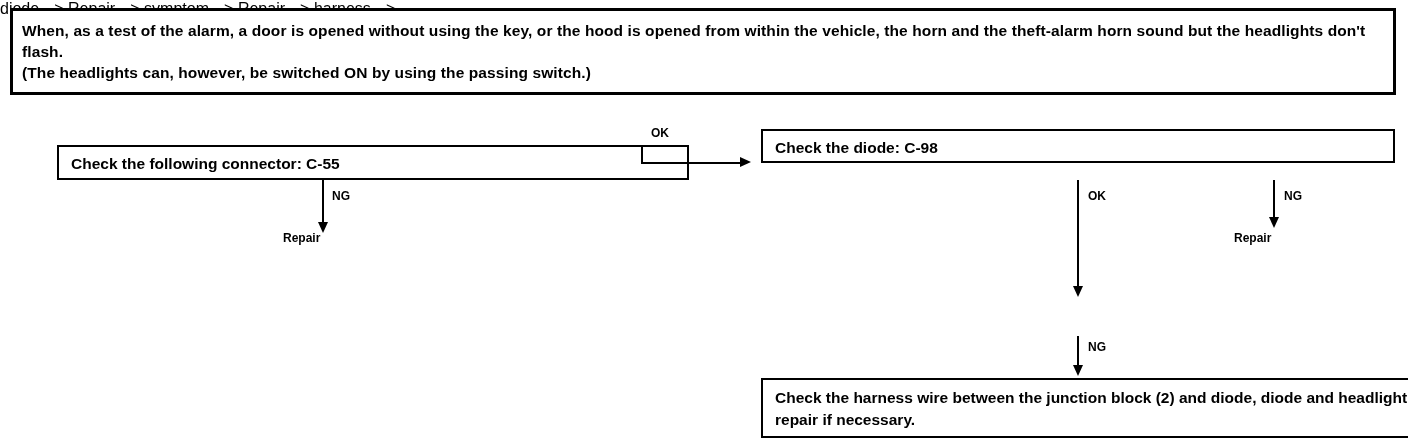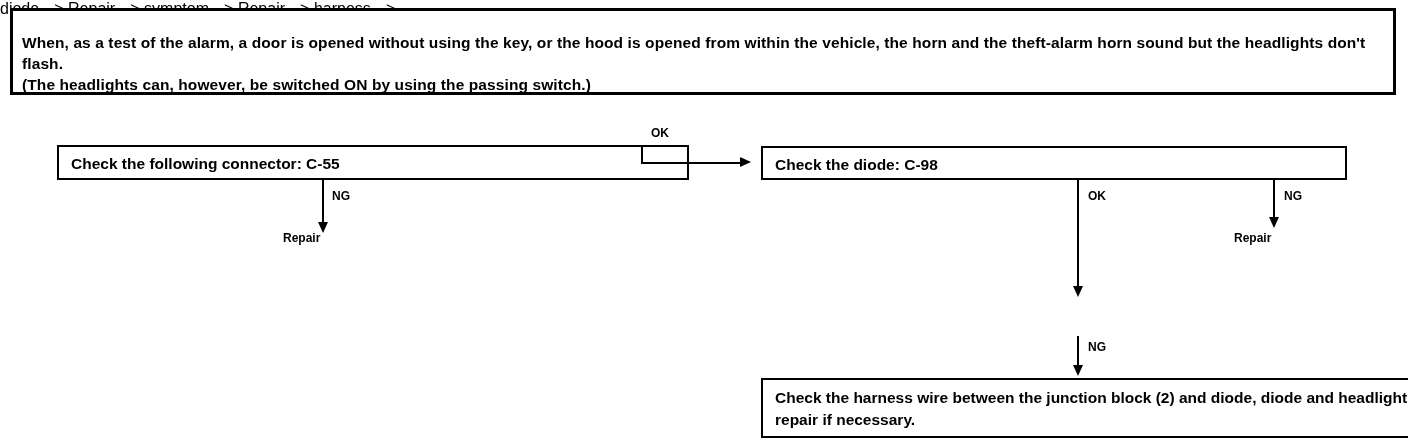--- a/index.html
+++ b/index.html
@@ -33,38 +33,38 @@
 
   
   #note-box {
     left: 10px;
     top: 8px;
     width: 1386px;
     height: 87px;
     border-width: 3px;
   }
   #note-box .box-text {
-    padding: 21px 9px 0 9px;
+    padding: 9px 9px 0 9px;
     font-size: 15.5px;
     line-height: 21px;
     letter-spacing: 0.1px;
   }
 
   
   #box-connector {
     left: 10px;
     top: 145px;
     width: 632px;
     height: 35px;
     margin-left: 47px;
   }
   #box-diode {
     left: 761px;
-    top: 146px;
-    width: 586px;
+    top: 129px;
+    width: 634px;
     height: 34px;
   }
   #box-symptom {
     left: 761px;
     top: 300px;
     width: 634px;
     height: 36px;
   }
   #box-harness {
     left: 761px;

